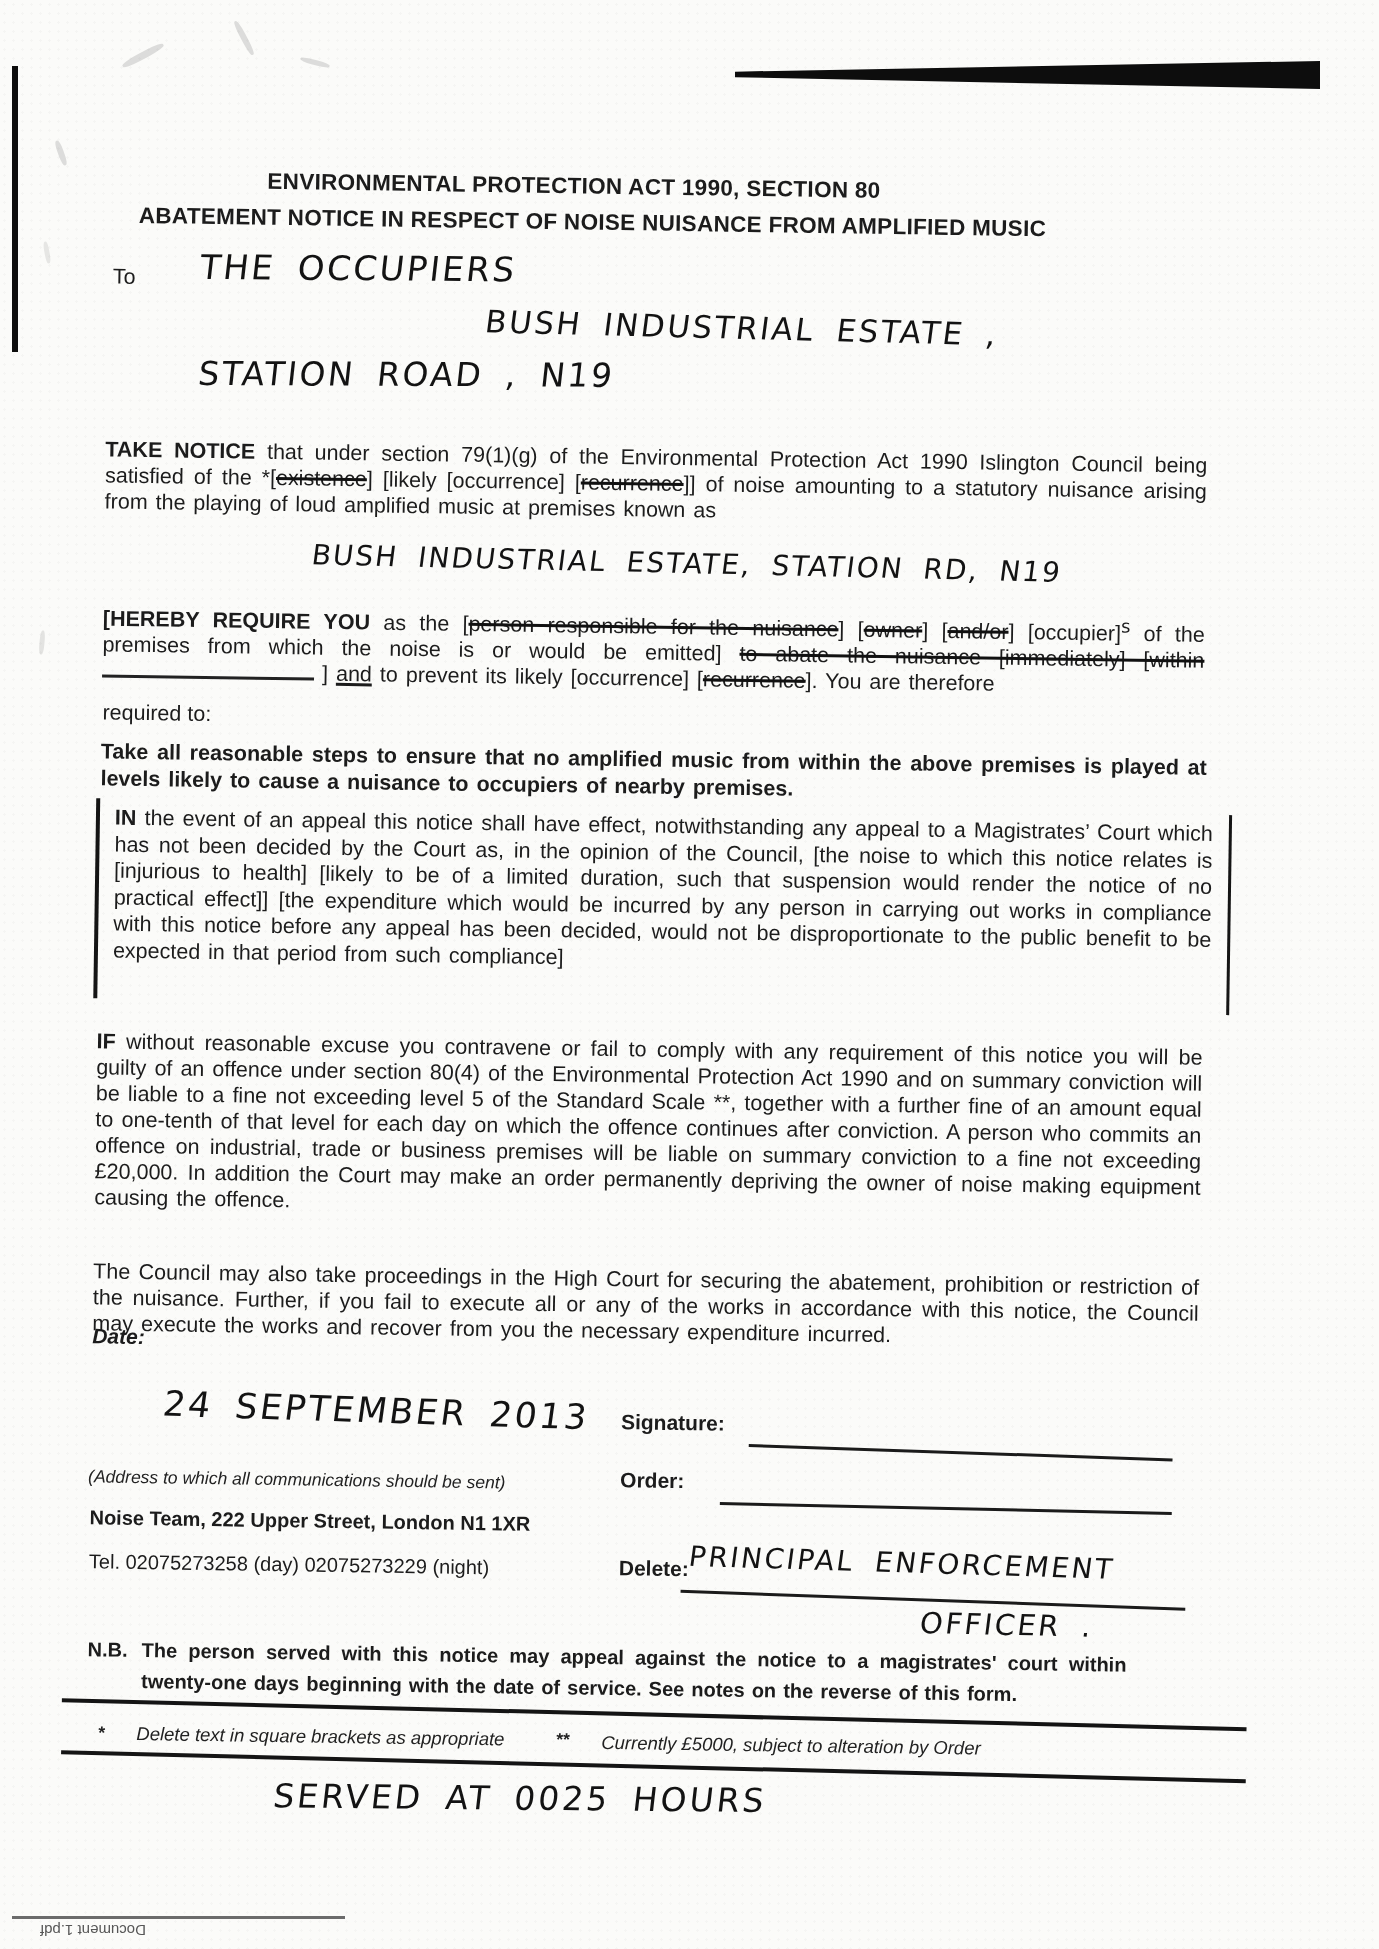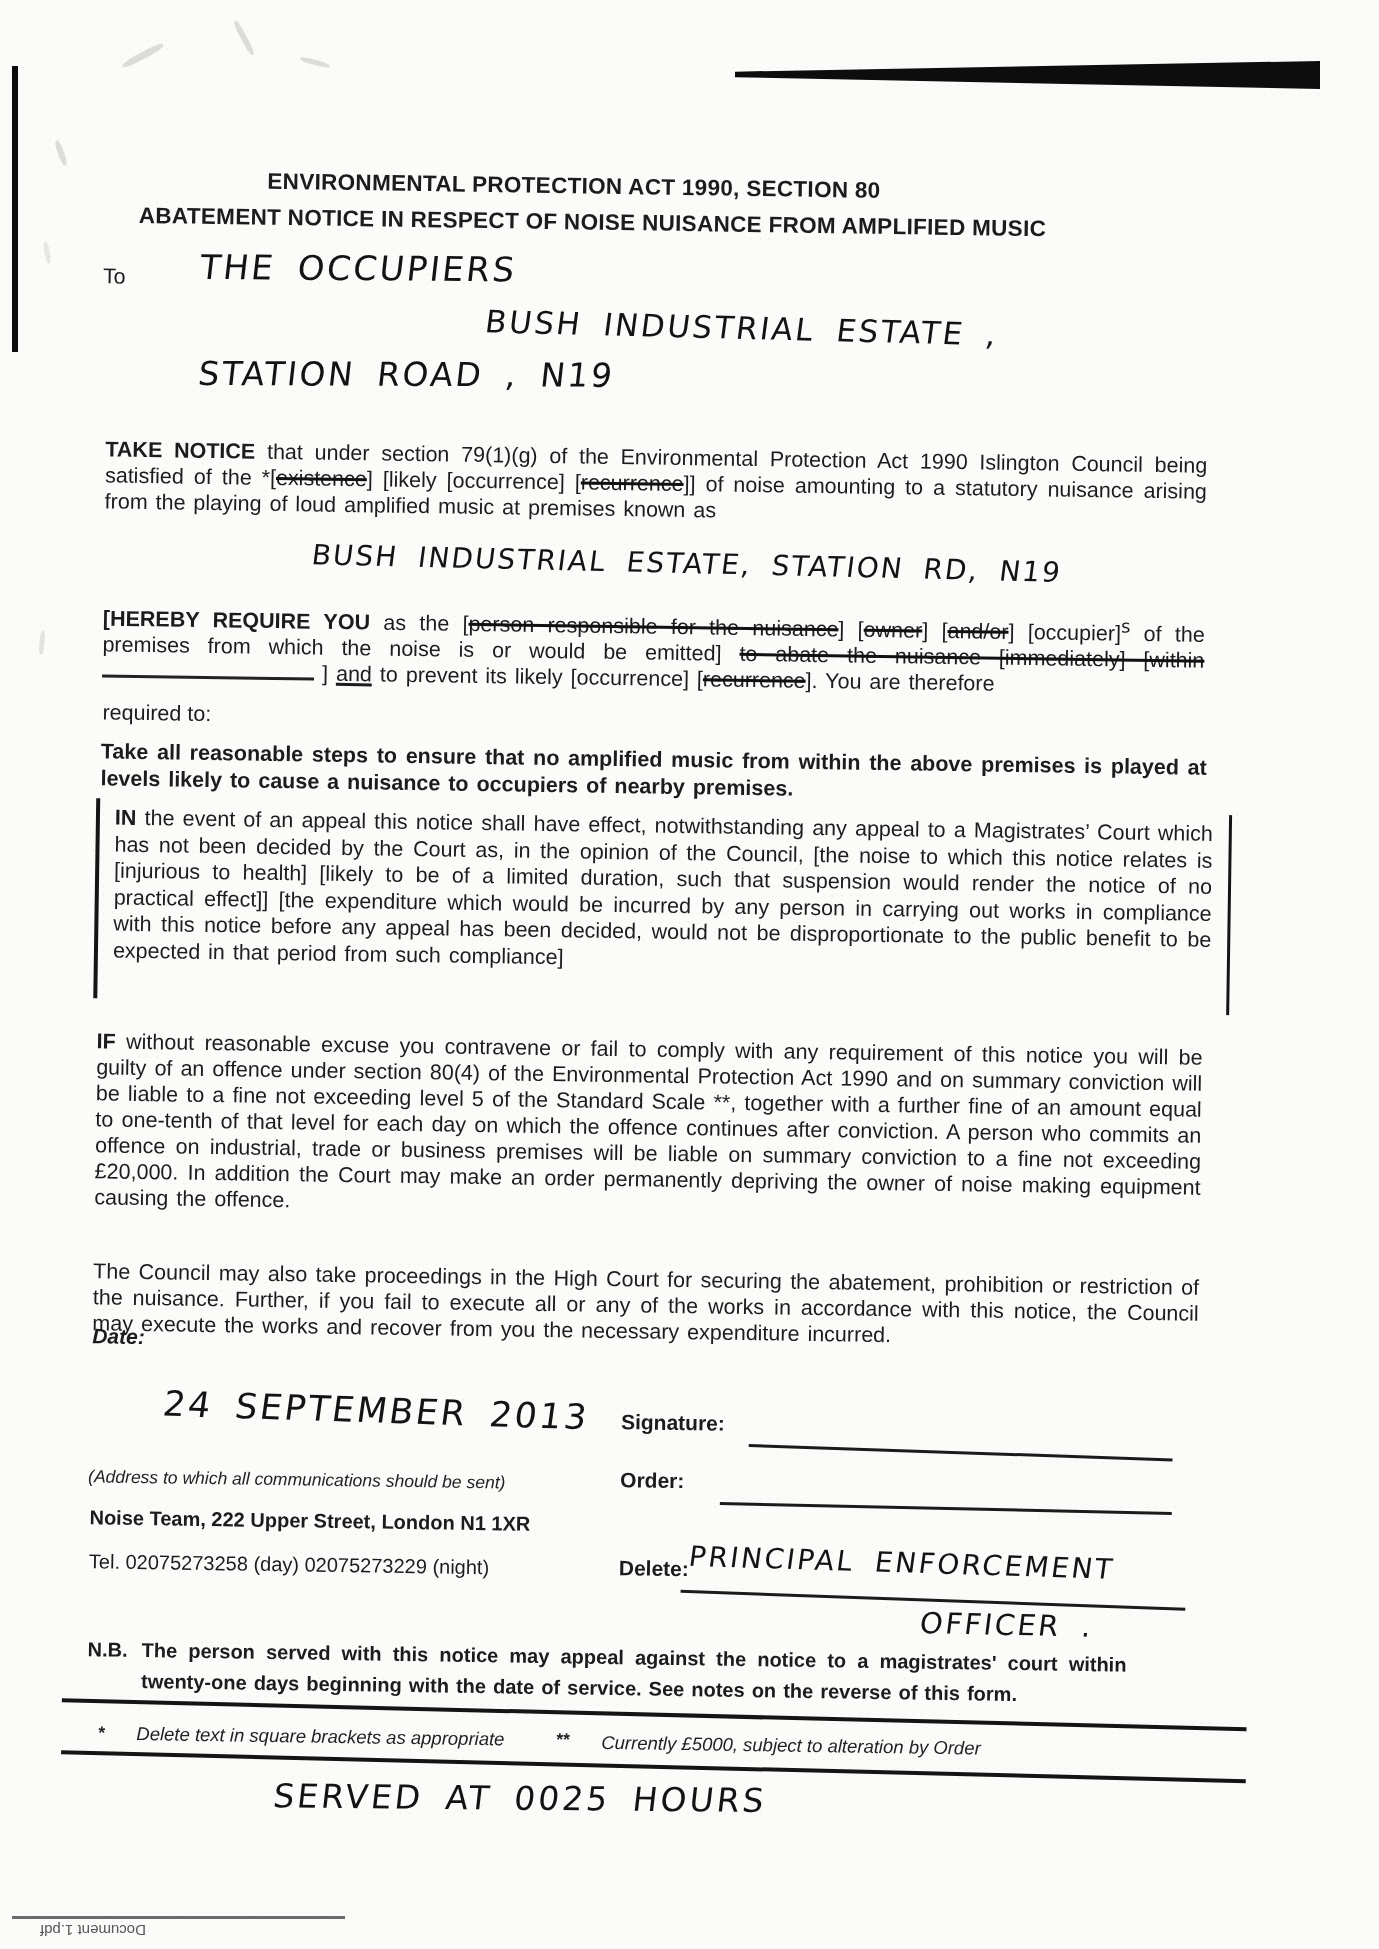--- a/index.html
+++ b/index.html
@@ -62,21 +62,21 @@
   <div class="smudge" style="left:300px; top:60px; width:30px; height:5px; transform:rotate(15deg);"></div>
   <div class="smudge" style="left:48px; top:150px; width:26px; height:6px; transform:rotate(70deg);"></div>
   <div class="smudge" style="left:36px; top:250px; width:22px; height:5px; transform:rotate(80deg); opacity:0.12;"></div>
   <div class="smudge" style="left:30px; top:640px; width:24px; height:5px; transform:rotate(95deg); opacity:0.14;"></div>
 
   <div class="sheet">
 
     <div class="title" style="left:268px; top:166px;">ENVIRONMENTAL PROTECTION ACT 1990, SECTION 80</div>
     <div class="title" style="left:140px; top:202px;">ABATEMENT NOTICE IN RESPECT OF NOISE NUISANCE FROM AMPLIFIED MUSIC</div>
 
-    <div class="plain" style="left:105px; top:264px;">To</div>
+    <div class="plain" style="left:115px; top:264px;">To</div>
     <div class="hand hw-occupiers" style="left:202px; top:244px;"><span>THE OCCUPIERS</span></div>
     <div class="hand hw-estate" style="left:488px; top:300px;"><span>BUSH INDUSTRIAL ESTATE ,</span></div>
     <div class="hand hw-station" style="left:202px; top:350px;"><span>STATION ROAD , N19</span></div>
 
     <p class="para" style="left:110px; top:436px; width:1102px; margin:0;">
       <span class="b">TAKE NOTICE</span><span> that under section 79(1)(g) of the Environmental Protection Act 1990 Islington Council being satisfied of the *[</span><span class="struck">existence</span><span>] [likely [occurrence] [</span><span class="struck">recurrence</span><span>]] of noise amounting to a statutory nuisance arising from the playing of loud amplified music at premises known as</span>
     </p>
 
     <div class="hand hw-premises" style="left:318px; top:538px;"><span>BUSH INDUSTRIAL ESTATE, STATION RD, N19</span></div>
 

